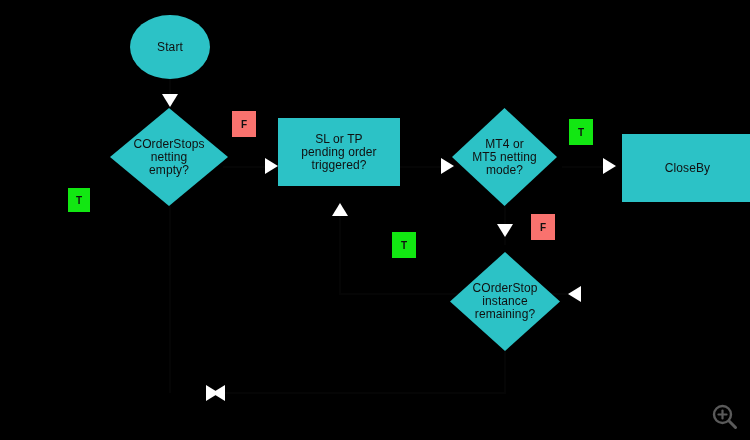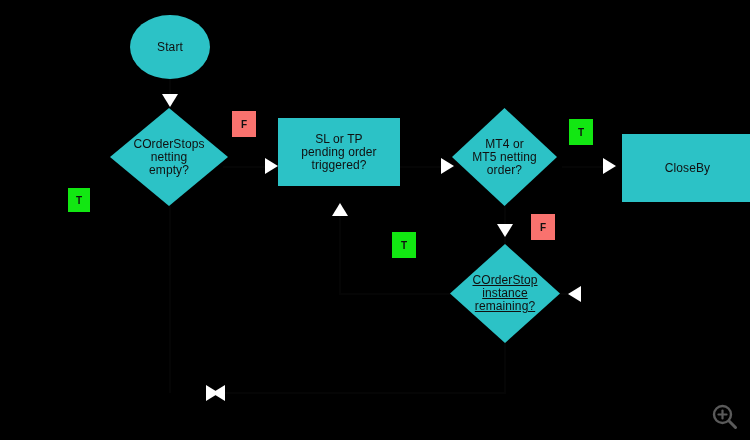--- a/index.html
+++ b/index.html
@@ -148,28 +148,28 @@
   <div class="node shape-process" style="left:278px; top:118px; width:122px; height:68px;">
     <span class="label">SL or TP
 pending order
 triggered?</span>
   </div>
 
   <div class="node shape-decision" style="left:452px; top:108px; width:105px; height:98px;">
     <div class="diamond-fill"></div>
     <span class="label">MT4 or
 MT5 netting
-order?</span>
+mode?</span>
   </div>
 
   <div class="node shape-process" style="left:622px; top:134px; width:131px; height:68px;">
     <span class="label">CloseBy</span>
   </div>
 
-  <div class="node shape-decision" style="left:450px; top:244px; width:110px; height:99px;text-decoration:underline;">
+  <div class="node shape-decision" style="left:450px; top:252px; width:110px; height:99px;">
     <div class="diamond-fill"></div>
     <span class="label">COrderStop
 instance
 remaining?</span>
   </div>
 
 
   <div class="flag flag-true" style="left:68px; top:188px; width:22px; height:24px;">
     <span>T</span>
   </div>

